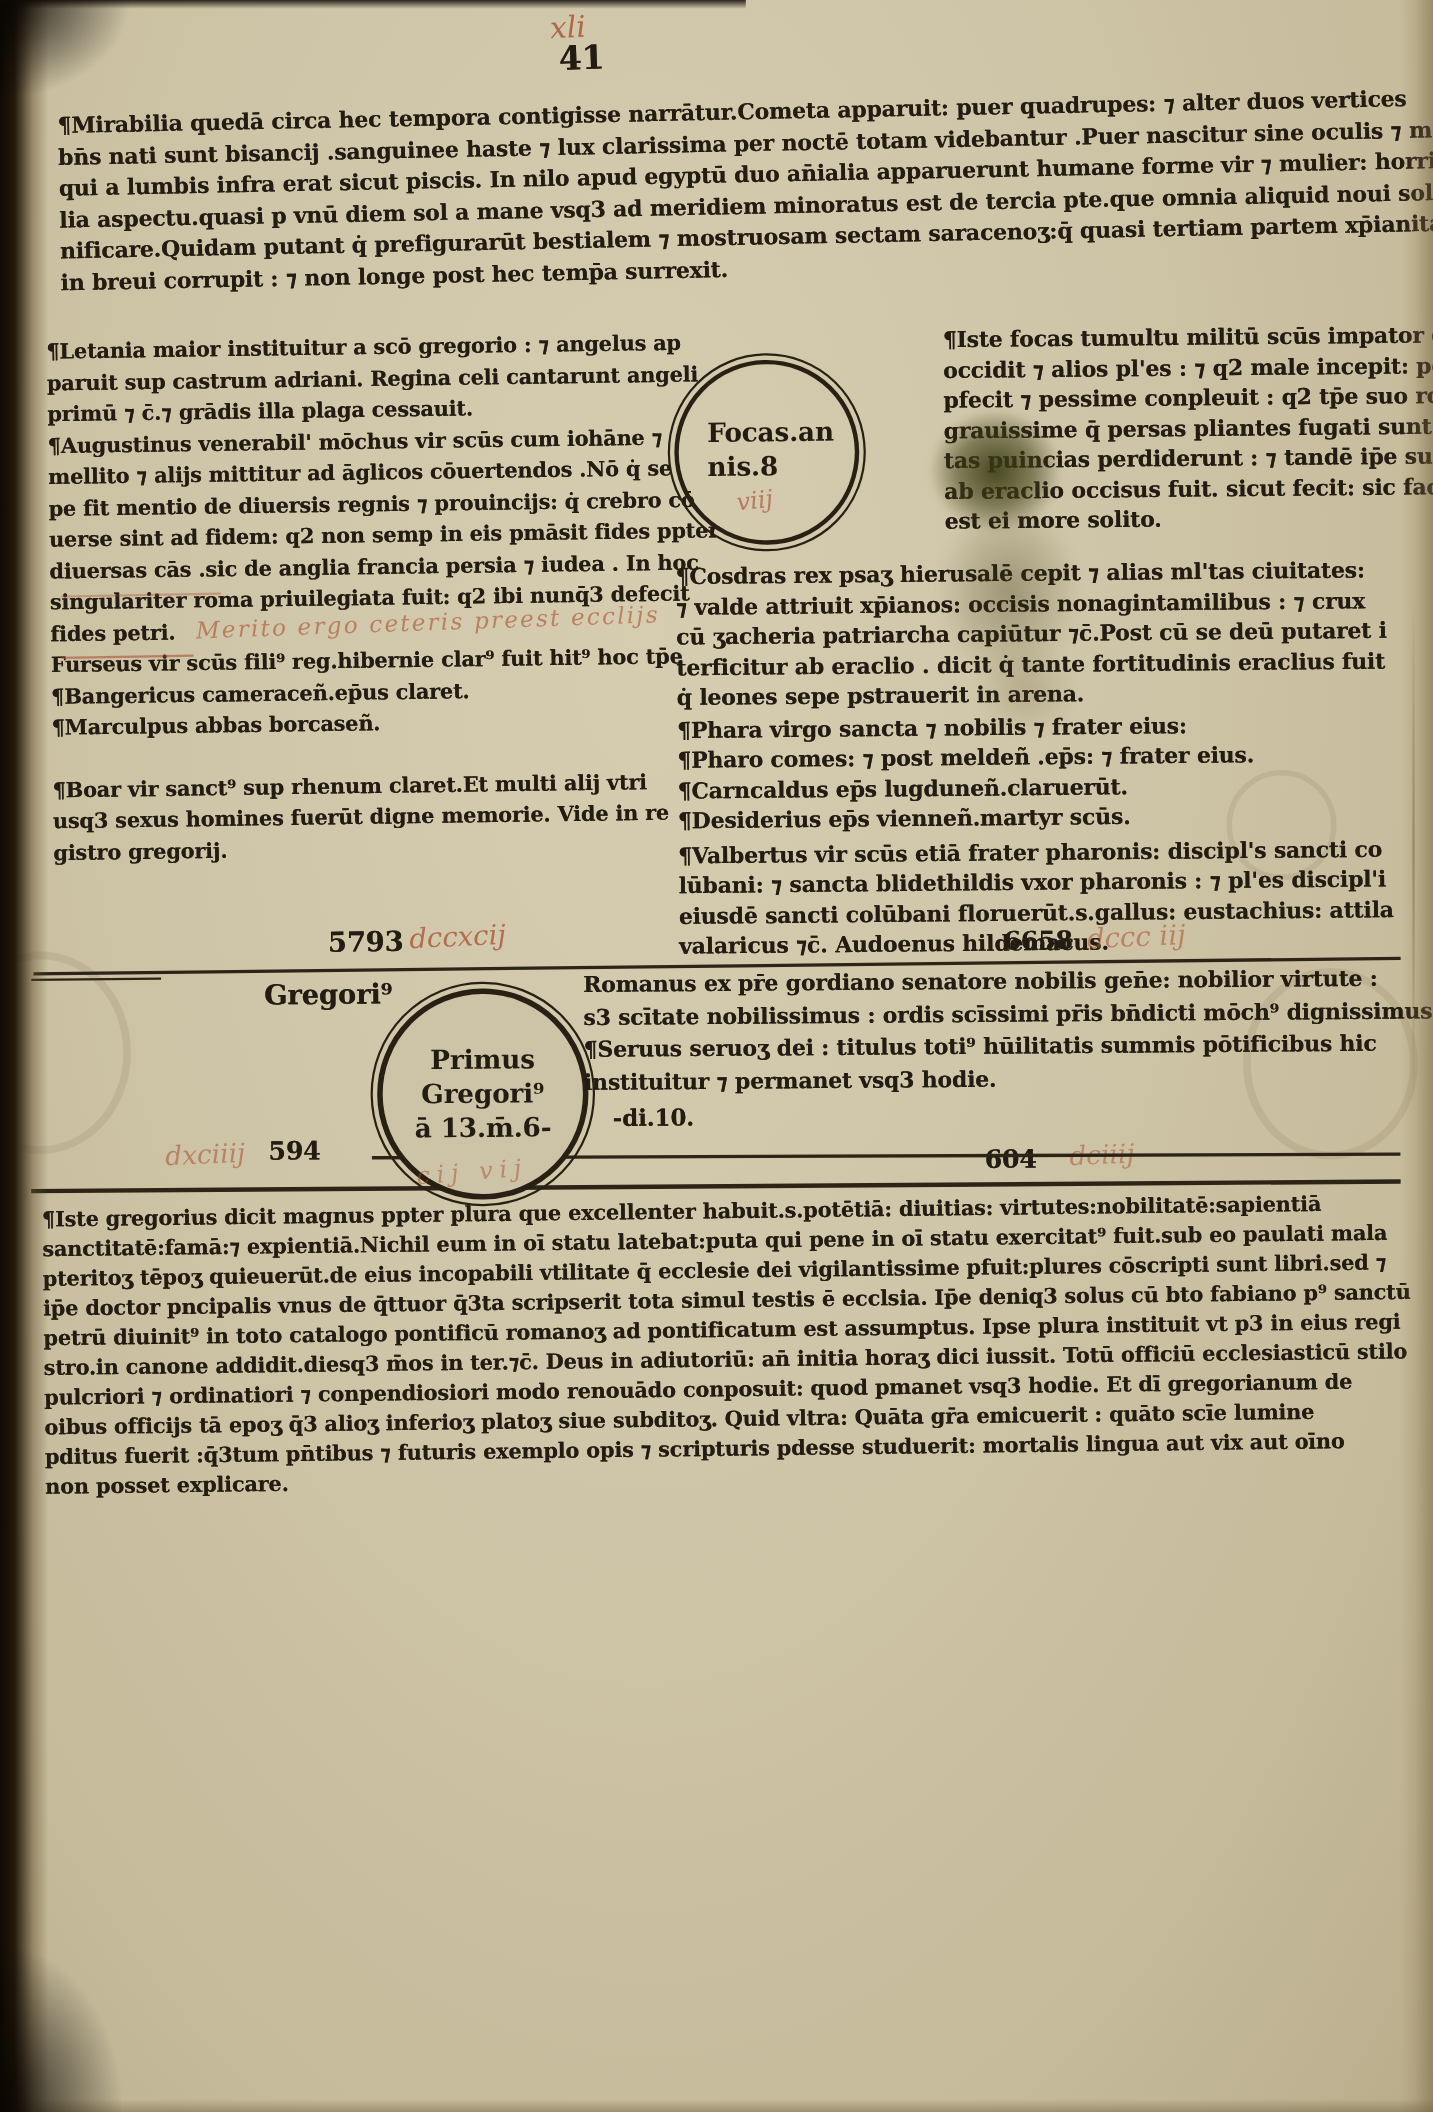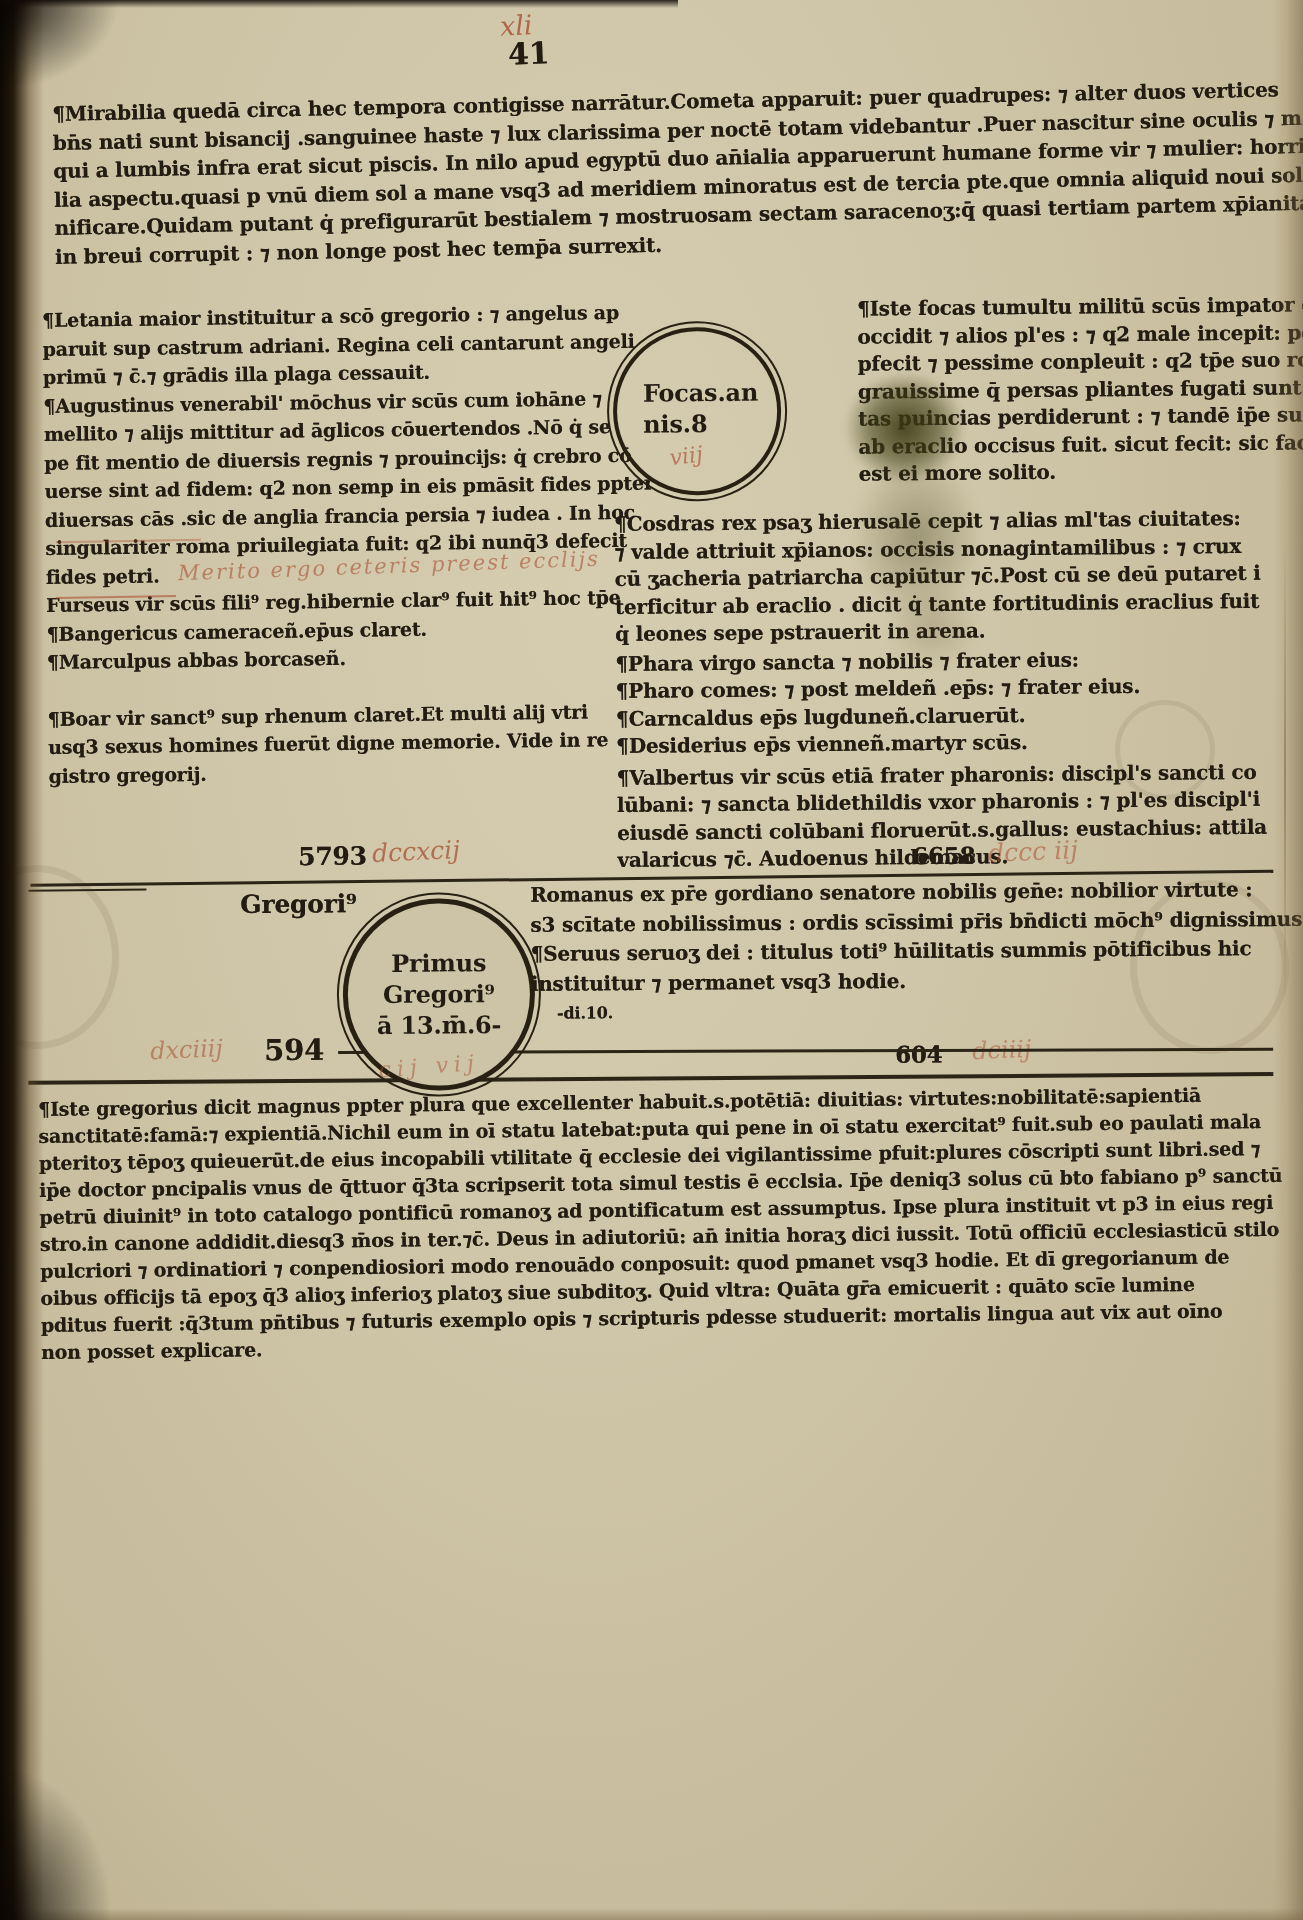--- a/index.html
+++ b/index.html
@@ -133,26 +133,26 @@
     <div class="ring abs" style="left:342px;top:22px;width:192px;height:192px;border-width:5px;background:#cdc3a6;">
       <div class="circle-text" style="font-size:24px;line-height:31px;padding-top:44px;">Primus
 Gregori⁹
 ā 13.m̄.6-</div>
       <div class="red" style="position:absolute;left:30px;top:150px;font-size:22px;opacity:.5;transform:rotate(-4deg);letter-spacing:6px;">cij vij</div>
     </div>
     <div class="abs bl" style="left:530px;top:5px;width:750px;font-size:20px;line-height:29.5px;">Romanus ex pr̄e gordiano senatore nobilis gen̄e: nobilior virtute :
 s3 scītate nobilissimus : ordis scīssimi pr̄is bn̄dicti mōch⁹ dignissimus.
 ¶Seruus seruoʒ dei : titulus toti⁹ hūilitatis summis pōtificibus hic
 instituitur ⁊ permanet vsq3 hodie.</div>
-    <div class="abs bl" style="left:556px;top:128px;font-size:16px;">-di.10.</div>
+    <div class="abs bl" style="left:556px;top:128px;font-size:21px;">-di.10.</div>
   </div>
 
   <div class="abs" style="left:0;top:1035px;width:1303px;transform:rotate(-0.4deg);transform-origin:0 0;z-index:2;">
     <div class="abs red" style="left:150px;top:2px;font-size:24px;opacity:.55;transform:rotate(-2deg);">dxciiij</div>
-    <div class="abs bl" style="left:264px;top:0;font-size:29px;">594</div>
+    <div class="abs bl" style="left:244px;top:0;font-size:23px;">594</div>
     <div class="abs bl" style="left:895px;top:12px;font-size:23px;">604</div>
     <div class="abs red" style="left:972px;top:8px;font-size:24px;opacity:.5;transform:rotate(-2deg);">dciiij</div>
     <div class="rule" style="left:338px;top:20px;width:935px;height:3px;transform:rotate(0.2deg);"></div>
     <div class="rule" style="left:28px;top:46px;width:1245px;height:3.5px;"></div>
   </div>
 
   <div class="abs bl" style="left:38px;top:1096px;width:1245px;font-size:19px;line-height:27px;transform:rotate(-0.7deg);transform-origin:0 0;z-index:2;">¶Iste gregorius dicit magnus ppter plura que excellenter habuit.s.potētiā: diuitias: virtutes:nobilitatē:sapientiā
 sanctitatē:famā:⁊ expientiā.Nichil eum in oī statu latebat:puta qui pene in oī statu exercitat⁹ fuit.sub eo paulati mala
 pteritoʒ tēpoʒ quieuerūt.de eius incopabili vtilitate q̄ ecclesie dei vigilantissime pfuit:plures cōscripti sunt libri.sed ⁊
 ip̄e doctor pncipalis vnus de q̄ttuor q̄3ta scripserit tota simul testis ē ecclsia. Ip̄e deniq3 solus cū bto fabiano p⁹ sanctū

